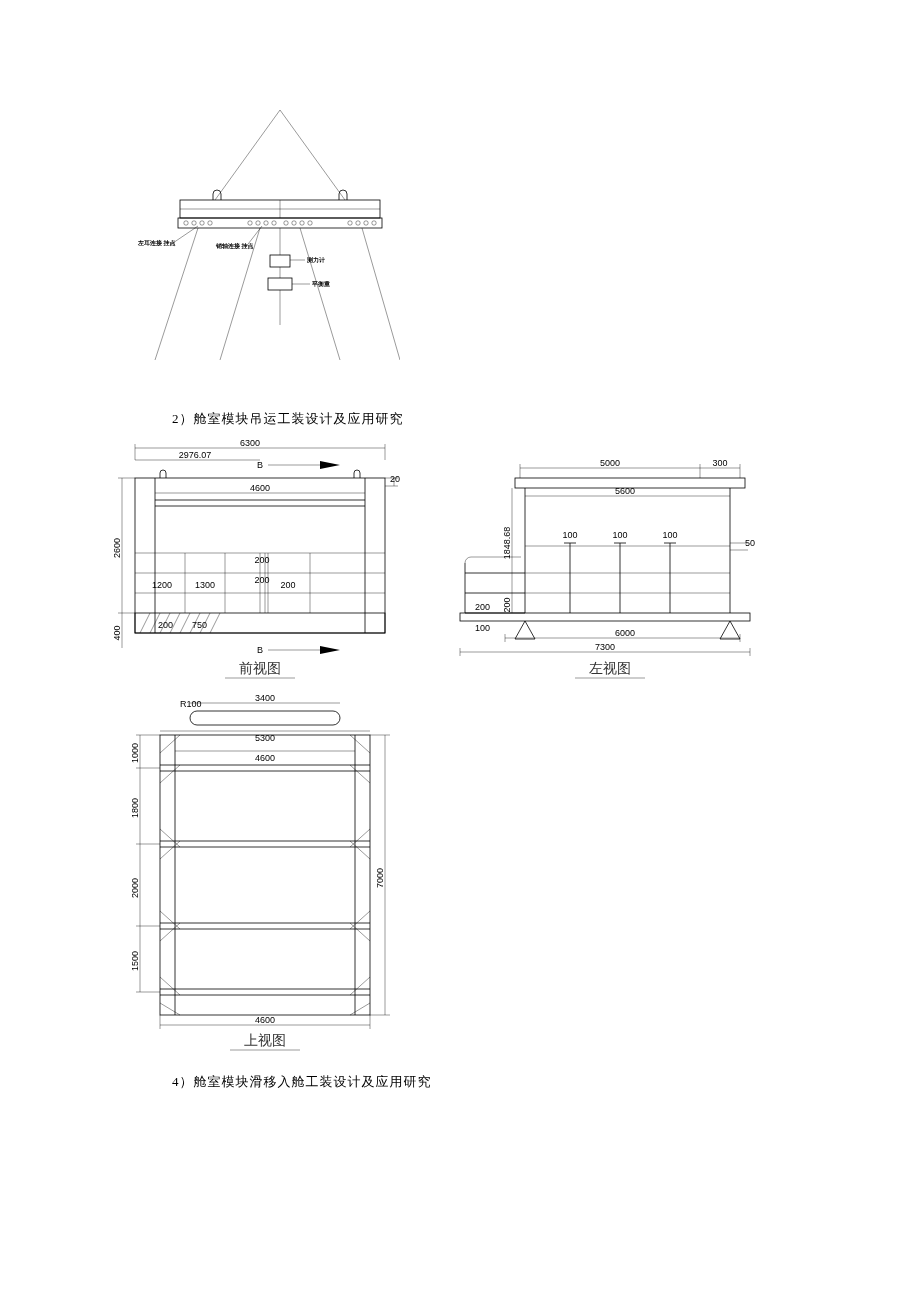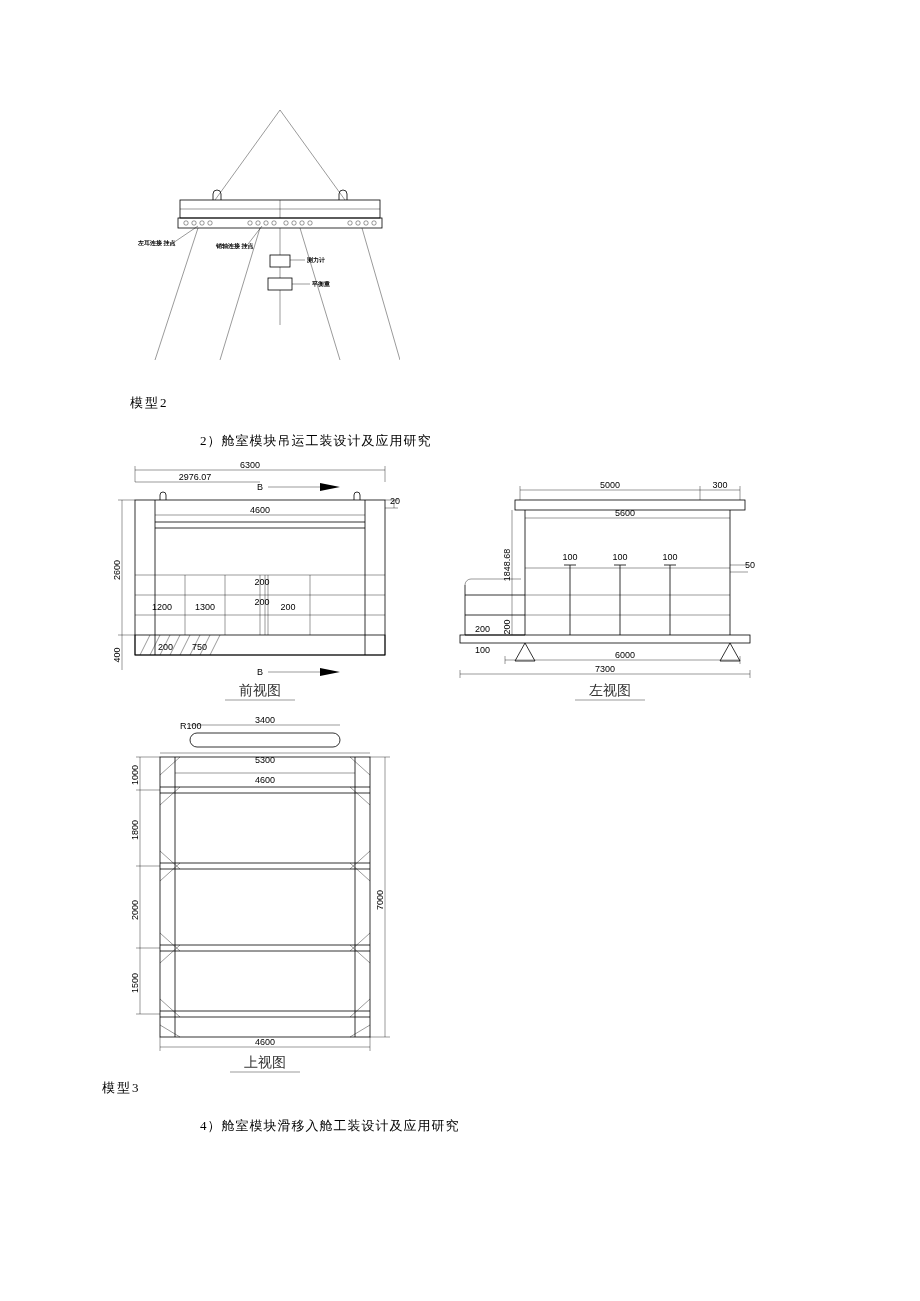--- a/index.html
+++ b/index.html
@@ -6,21 +6,21 @@
     body {
       background: #fff;
       font-family: "SimSun", "宋体", serif;
       font-size: 13px;
       color: #000;
       width: 920px;
       padding: 100px 60px 60px 100px;
     }
     .section { margin-bottom: 20px; }
     .caption { margin: 4px 0 8px 30px; letter-spacing: 2px; }
-    .heading { margin-left: 100px; margin-bottom: 10px; letter-spacing: 1px; }
+    .heading { margin-left: 72px; margin-bottom: 10px; letter-spacing: 1px; }
     svg { display: block; }
     .stroke { stroke: #000; stroke-width: 0.8; fill: none; }
     .thin { stroke: #000; stroke-width: 0.4; fill: none; }
     .fill { fill: #000; }
     .dim-text { font-size: 9px; font-family: Arial, sans-serif; fill: #000; }
     .label-text { font-size: 6px; font-family: "SimSun", serif; fill: #000; font-weight: bold; }
     .view-label { font-size: 14px; font-family: "SimSun", serif; fill: #333; text-anchor: middle; }
   </style>
 </head>
 <body>
@@ -74,21 +74,20 @@
     <text class="label-text" x="38" y="145">左耳连接
 挂点</text>
     <line class="thin" x1="145" y1="148" x2="162" y2="126"></line>
     <text class="label-text" x="116" y="148">销轴连接
 挂点</text>
     <line class="thin" x1="205" y1="160" x2="190" y2="160"></line>
     <text class="label-text" x="207" y="162">测力计</text>
     <line class="thin" x1="210" y1="184" x2="192" y2="184"></line>
     <text class="label-text" x="212" y="186">平衡重</text>
   </svg>
-  <div class="caption">模型2</div>
 </div>
 
 <div class="heading">2）舱室模块吊运工装设计及应用研究</div>
 
 <div class="section">
 
   <svg width="700" height="255" viewBox="0 0 700 255">
 
     <g transform="translate(10,0)">
 
@@ -314,16 +313,15 @@
       <line class="thin" x1="40" y1="332" x2="250" y2="332"></line>
       <line class="thin" x1="40" y1="322" x2="40" y2="336"></line>
       <line class="thin" x1="250" y1="322" x2="250" y2="336"></line>
       <text class="dim-text" x="145" y="330" text-anchor="middle">4600</text>
 
       <text class="view-label" x="145" y="352">上视图</text>
       <line class="thin" x1="110" y1="357" x2="180" y2="357"></line>
     </g>
   </svg>
 
-  <div class="caption" style="margin-left:2px">模型3</div>
 </div>
 
 <div class="heading">4）舱室模块滑移入舱工装设计及应用研究</div>
 
 </body></html>

